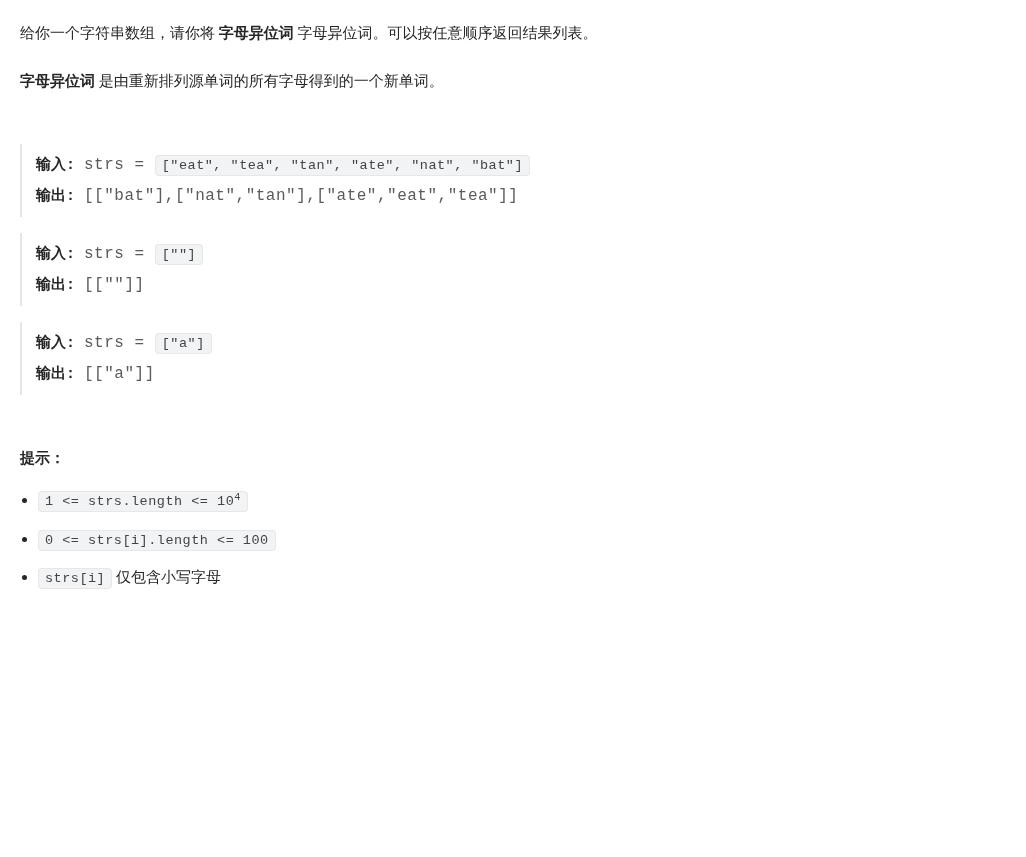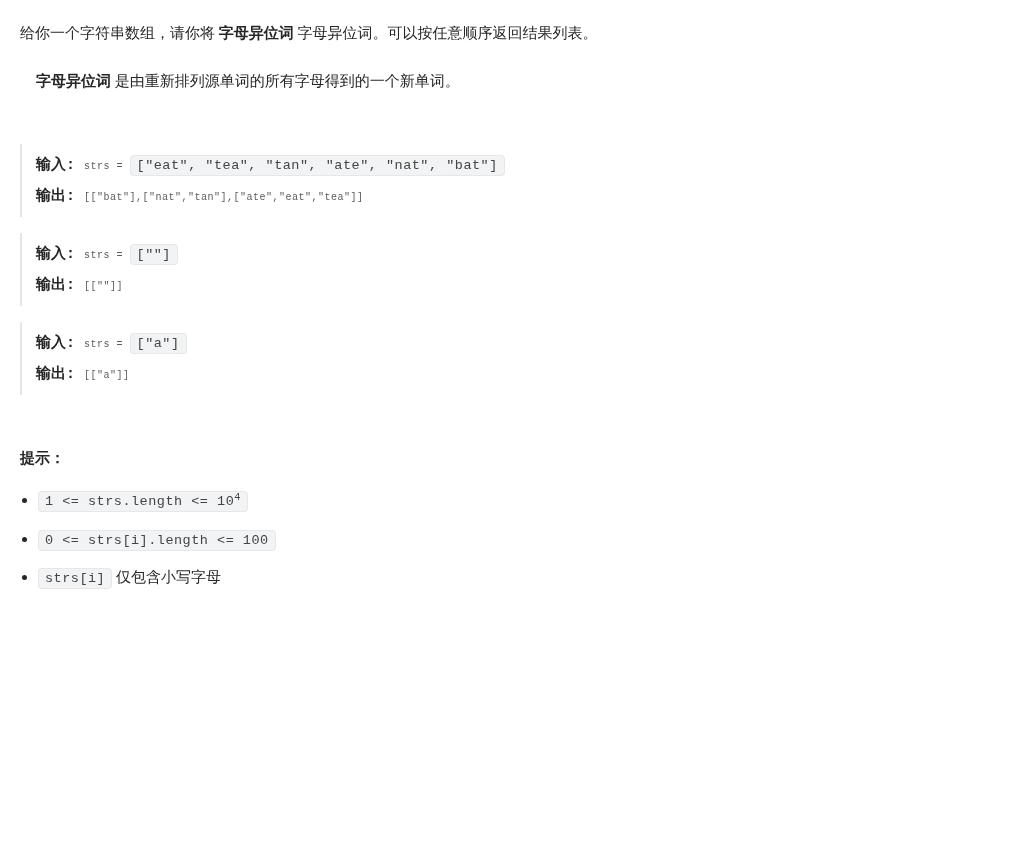--- a/index.html
+++ b/index.html
@@ -44,21 +44,21 @@
       background: #f2f3f4;
       border: 1px solid #e7e7e8;
       border-radius: 4px;
       padding: 2px 6px;
       font-size: 13.5px;
       color: #444;
       letter-spacing: 0.5px;
     }
     code.output {
       font-family: "SFMono-Regular", Consolas, "Liberation Mono", Menlo, monospace;
-      font-size: 10px;
+      font-size: 16px;
       color: #5b5b5b;
       letter-spacing: 0.5px;
     }
     .constraints-heading {
       font-weight: 700;
       margin-top: 50px;
       margin-bottom: 16px;
     }
     ul.constraints {
       list-style: disc;
@@ -74,21 +74,21 @@
       line-height: 0;
     }
   </style>
 </head>
 <body>
 
 <p>
   <span>给你一个字符串数组，请你将 </span><span class="bold">字母异位词</span><span> 字母异位词。可以按任意顺序返回结果列表。</span>
 </p>
 
-<p style="margin-top:20px;margin-left:16px;">
+<p style="margin-top:20px;">
   <span class="bold">字母异位词</span><span> 是由重新排列源单词的所有字母得到的一个新单词。</span>
 </p>
 
 <div class="section-spacer"></div>
 
 <div>
   <div class="example-block">
     <div class="line">
       <span class="bold">输入: </span><code class="output">strs = </code><code class="inline">["eat", "tea", "tan", "ate", "nat", "bat"]</code>
     </div>

